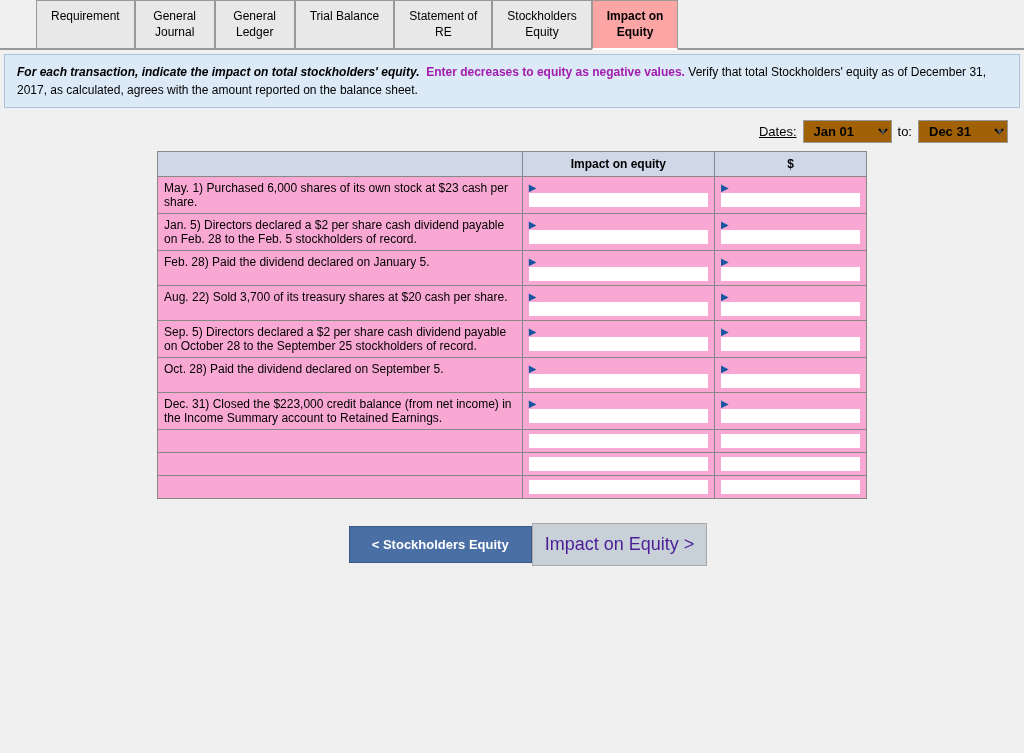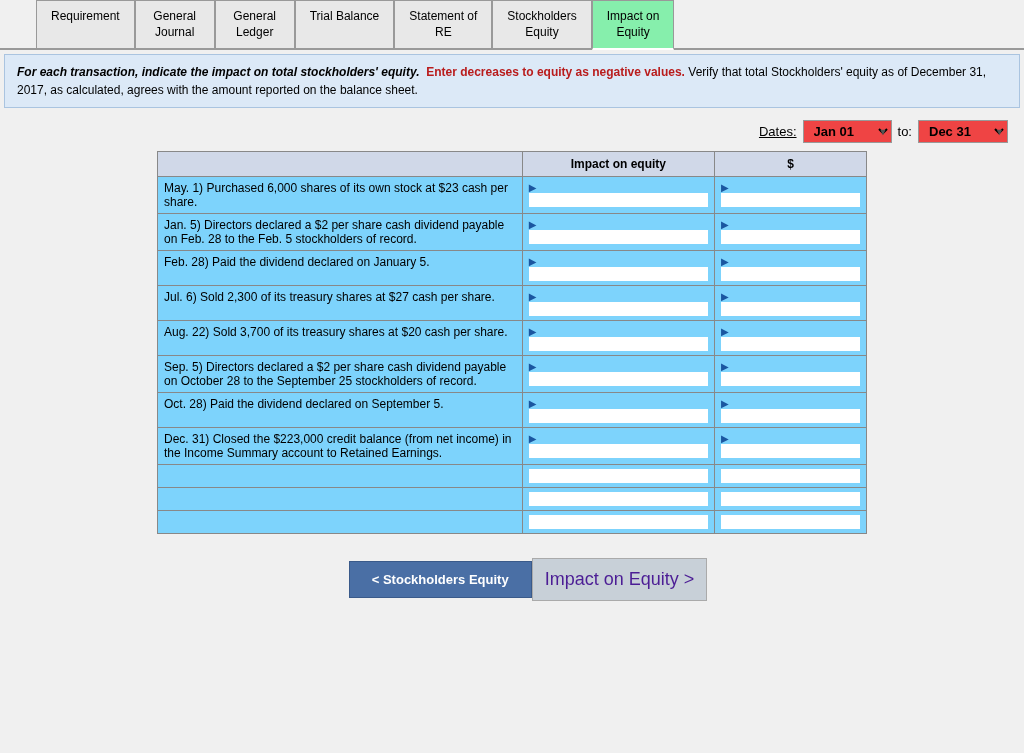--- a/index.html
+++ b/index.html
@@ -23,37 +23,37 @@
       border: 1px solid #999;
       border-bottom: none;
       background: #e8e8e8;
       cursor: pointer;
       text-align: center;
       min-width: 80px;
       font-size: 12px;
       line-height: 1.3;
     }
     .tab.active {
-      background: #86efac;
+      background: #fca5a5;
       border-bottom: 2px solid #fff;
       margin-bottom: -2px;
-      font-weight: normal;
+      font-weight: bold;
     }
 
     
     .instructions {
       background: #dce9f7;
       border: 1px solid #aac4e0;
       padding: 8px 12px;
       font-size: 12px;
       line-height: 1.5;
       margin: 4px 4px;
     }
     .instructions .bold-italic { font-weight: bold; font-style: italic; }
-    .instructions .bold-red { font-weight: bold; color: #b91c1c; }
+    .instructions .bold-red { font-weight: bold; color: #a21caf; }
 
     
     .date-controls {
       display: flex;
       align-items: center;
       justify-content: flex-end;
       padding: 8px 16px;
       gap: 6px;
       font-size: 13px;
     }
@@ -74,21 +74,21 @@
     }
 
     
     .main-table-wrapper {
       padding: 0 8px 8px 8px;
     }
     .main-table {
       width: 710px;
       border-collapse: collapse;
       margin: 0 auto;
-      background: #7dd3fc;
+      background: #f9a8d4;
     }
     .main-table th {
       background: #d0d8e8;
       border: 1px solid #888;
       padding: 5px 8px;
       text-align: center;
       font-size: 12px;
       font-weight: bold;
     }
     .main-table td {
@@ -148,21 +148,21 @@
       cursor: pointer;
     }
 
     .empty-row td { height: 22px; }
 
     select {
       padding: 2px 20px 2px 6px;
       font-weight: bold;
       font-size: 13px;
       border: 1px solid #999;
-      background: #ef4444;
+      background: #a16207;
       cursor: pointer;
     }
   </style>
 </head>
 <body>
 
 <div class="tabs">
   <div class="tab">
     <span>Requirement</span>
   </div>
@@ -227,25 +227,20 @@
           <td class="col-description">Jan. 5)  Directors declared a $2 per share cash dividend payable on Feb. 28 to the Feb. 5 stockholders of record.</td>
           <td class="col-impact input-cell"><span class="arrow-indicator">▶</span><input type="text" class="td-input" style=""></td>
           <td class="col-dollar input-cell"><span class="arrow-indicator">▶</span><input type="text" class="td-input" style=""></td>
         </tr>
         <tr>
           <td class="col-description">Feb. 28)  Paid the dividend declared on January 5.</td>
           <td class="col-impact input-cell"><span class="arrow-indicator">▶</span><input type="text" class="td-input" style=""></td>
           <td class="col-dollar input-cell"><span class="arrow-indicator">▶</span><input type="text" class="td-input" style=""></td>
         </tr>
         <tr>
-          <td class="col-description">Jul. 6)  Sold 2,300 of its treasury shares at $27 cash per share.</td>
-          <td class="col-impact input-cell"><span class="arrow-indicator">▶</span><input type="text" class="td-input" style=""></td>
-          <td class="col-dollar input-cell"><span class="arrow-indicator">▶</span><input type="text" class="td-input" style=""></td>
-        </tr>
-        <tr>
           <td class="col-description">Aug. 22)  Sold 3,700 of its treasury shares at $20 cash per share.</td>
           <td class="col-impact input-cell"><span class="arrow-indicator">▶</span><input type="text" class="td-input" style=""></td>
           <td class="col-dollar input-cell"><span class="arrow-indicator">▶</span><input type="text" class="td-input" style=""></td>
         </tr>
         <tr>
           <td class="col-description">Sep. 5)  Directors declared a $2 per share cash dividend payable on October 28 to the September 25 stockholders of record.</td>
           <td class="col-impact input-cell"><span class="arrow-indicator">▶</span><input type="text" class="td-input" style=""></td>
           <td class="col-dollar input-cell"><span class="arrow-indicator">▶</span><input type="text" class="td-input" style=""></td>
         </tr>
         <tr>

